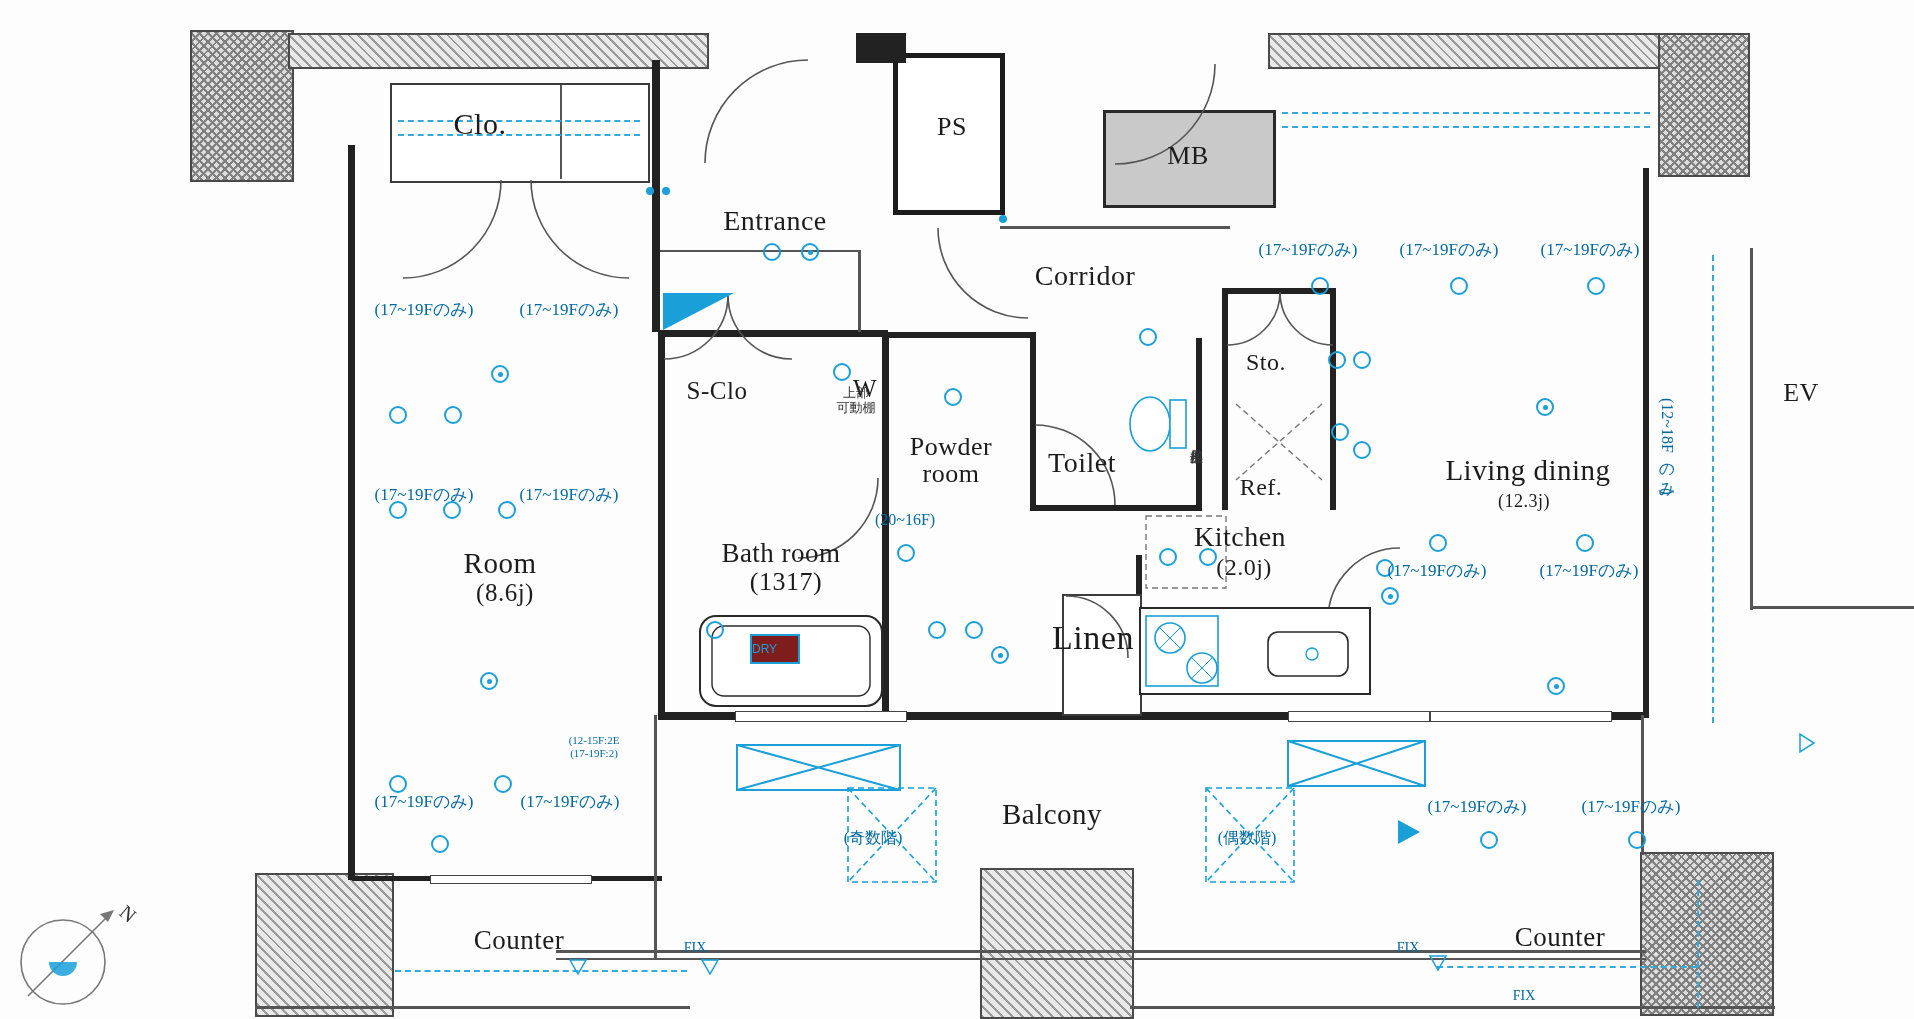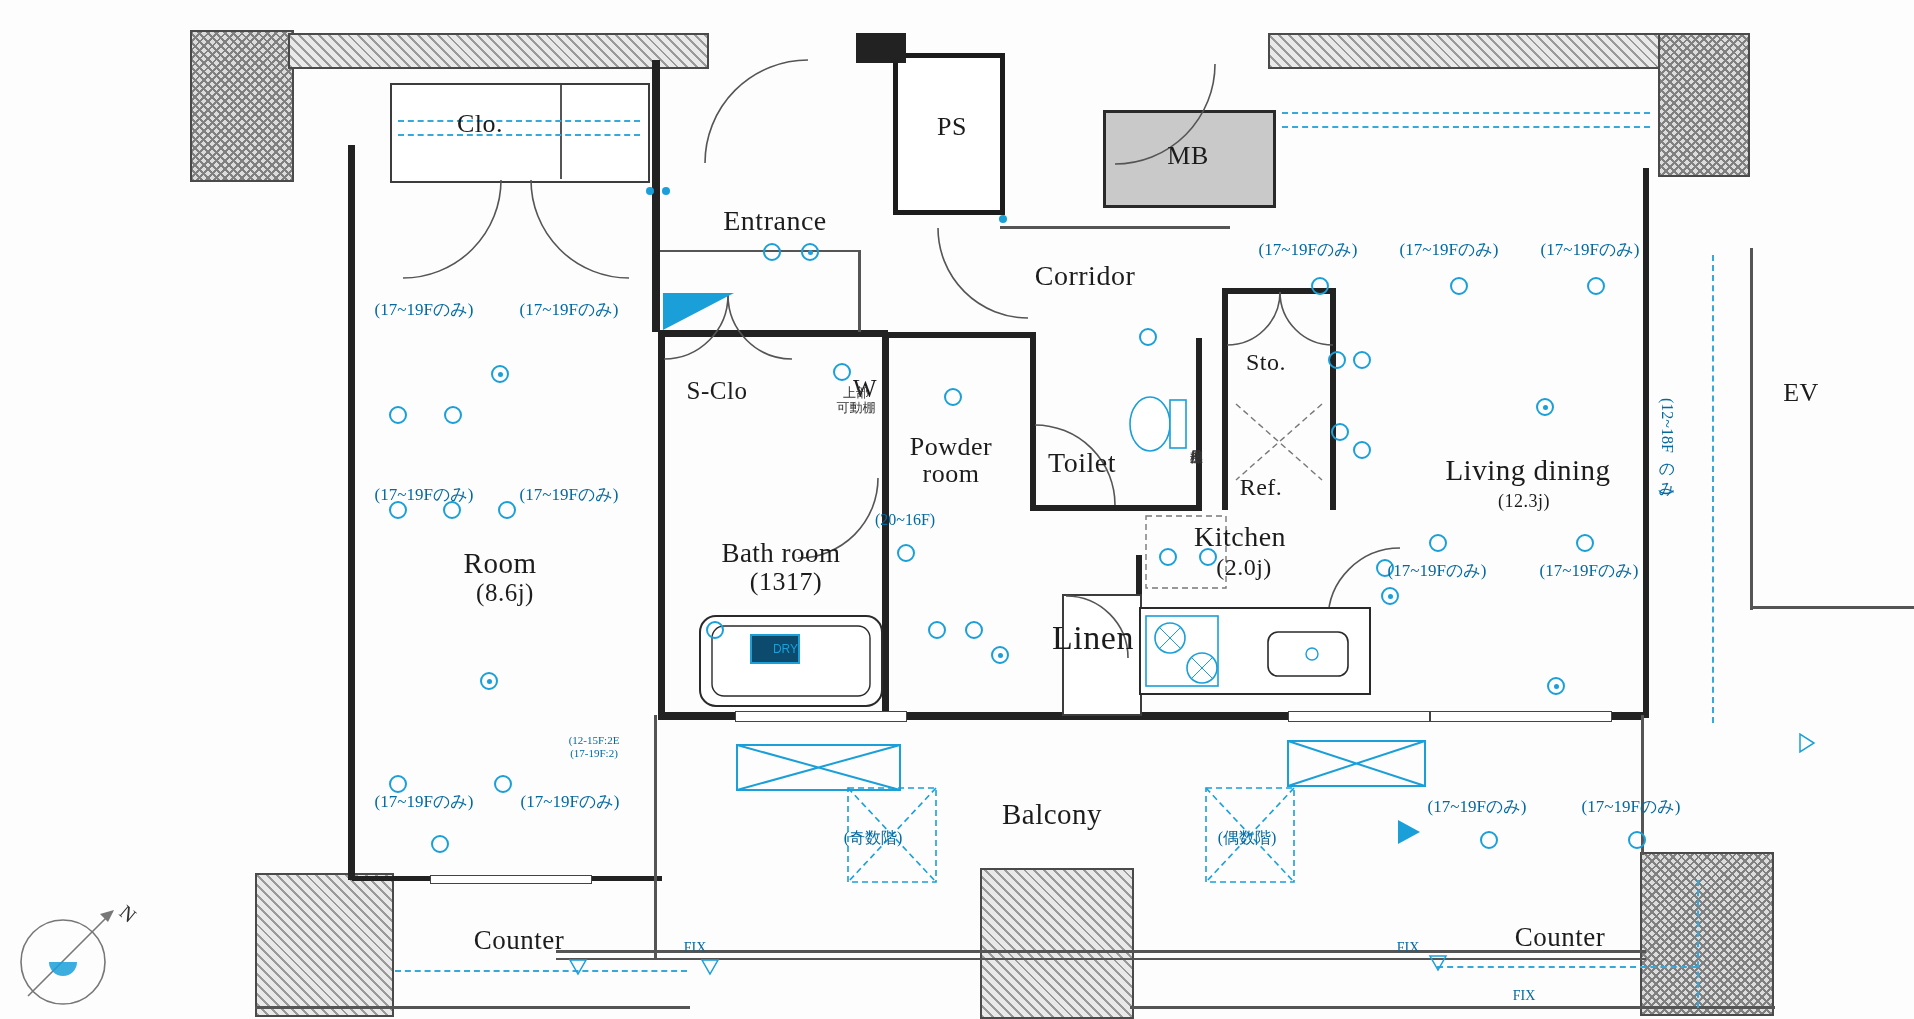--- a/index.html
+++ b/index.html
@@ -24,23 +24,23 @@
   .cd::after{content:"";position:absolute;left:50%;top:50%;width:5px;height:5px;
              margin:-2.5px 0 0 -2.5px;background:#1a9fd9;border-radius:50%;}
   .cf{position:absolute;width:8px;height:8px;background:#1a9fd9;border-radius:50%;}
   
   .lbl{position:absolute;transform:translate(-50%,-50%);color:#1c1c1c;white-space:nowrap;
        font-family:"Liberation Serif",serif;letter-spacing:.5px;}
   .ann{position:absolute;transform:translate(-50%,-50%);color:#0369a1;font-size:17px;
        white-space:nowrap;font-family:"Liberation Serif",serif;}
   .vert{writing-mode:vertical-rl;transform:none;}
   .wrap{white-space:normal;text-align:center;line-height:1.05;}
-  .drybox{position:absolute;border:2px solid #1a9fd9;background:#0c4a6e;color:#1a9fd9;
+  .drybox{position:absolute;border:2px solid #1a9fd9;background:#7f1d1d;color:#1a9fd9;
           font-size:12px;font-family:"Liberation Sans",sans-serif;display:flex;
-          align-items:center;justify-content:flex-end;}
+          align-items:center;justify-content:flex-start;}
   .jp-small{position:absolute;color:#333;font-size:13px;line-height:1.15;text-align:center;margin-left:36px;}
 </style>
 </head>
 <body>
 
 <div id="plan">
 
   <div class="hatch dense" style="left:190px;top:30px;width:100px;height:148px"></div>
   <div class="hatch" style="left:288px;top:33px;width:417px;height:32px"></div>
   <div class="hatch" style="left:1268px;top:33px;width:390px;height:32px"></div>
@@ -201,21 +201,21 @@
   <i class="c" style="left:1480px;top:831px"></i>
   <i class="c" style="left:1628px;top:831px"></i>
   <i class="cf" style="left:646px;top:187px"></i>
   <i class="cf" style="left:662px;top:187px"></i>
   <i class="cf" style="left:999px;top:215px"></i>
 
   <div class="drybox" style="left:750px;top:634px;width:46px;height:26px">
     <span>DRY</span>
   </div>
 
-  <div class="lbl" style="left:480px;top:124px;font-size:26px">Clo.</div>
+  <div class="lbl" style="left:480px;top:124px;font-size:30px">Clo.</div>
   <div class="lbl" style="left:775px;top:221px;font-size:28px">Entrance</div>
   <div class="lbl" style="left:952px;top:127px;font-size:26px">PS</div>
   <div class="lbl" style="left:1188px;top:156px;font-size:26px">MB</div>
   <div class="lbl" style="left:1085px;top:276px;font-size:28px">Corridor</div>
   <div class="lbl" style="left:717px;top:391px;font-size:25px">S-Clo</div>
   <div class="lbl" style="left:865px;top:389px;font-size:25px">W</div>
   <div class="lbl wrap" style="left:951px;top:460px;font-size:26px;width:120px;white-space:normal">Powder room</div>
   <div class="lbl" style="left:1082px;top:463px;font-size:28px">Toilet</div>
   <div class="lbl" style="left:1266px;top:362px;font-size:24px">Sto.</div>
   <div class="lbl" style="left:1261px;top:487px;font-size:24px">Ref.</div>

